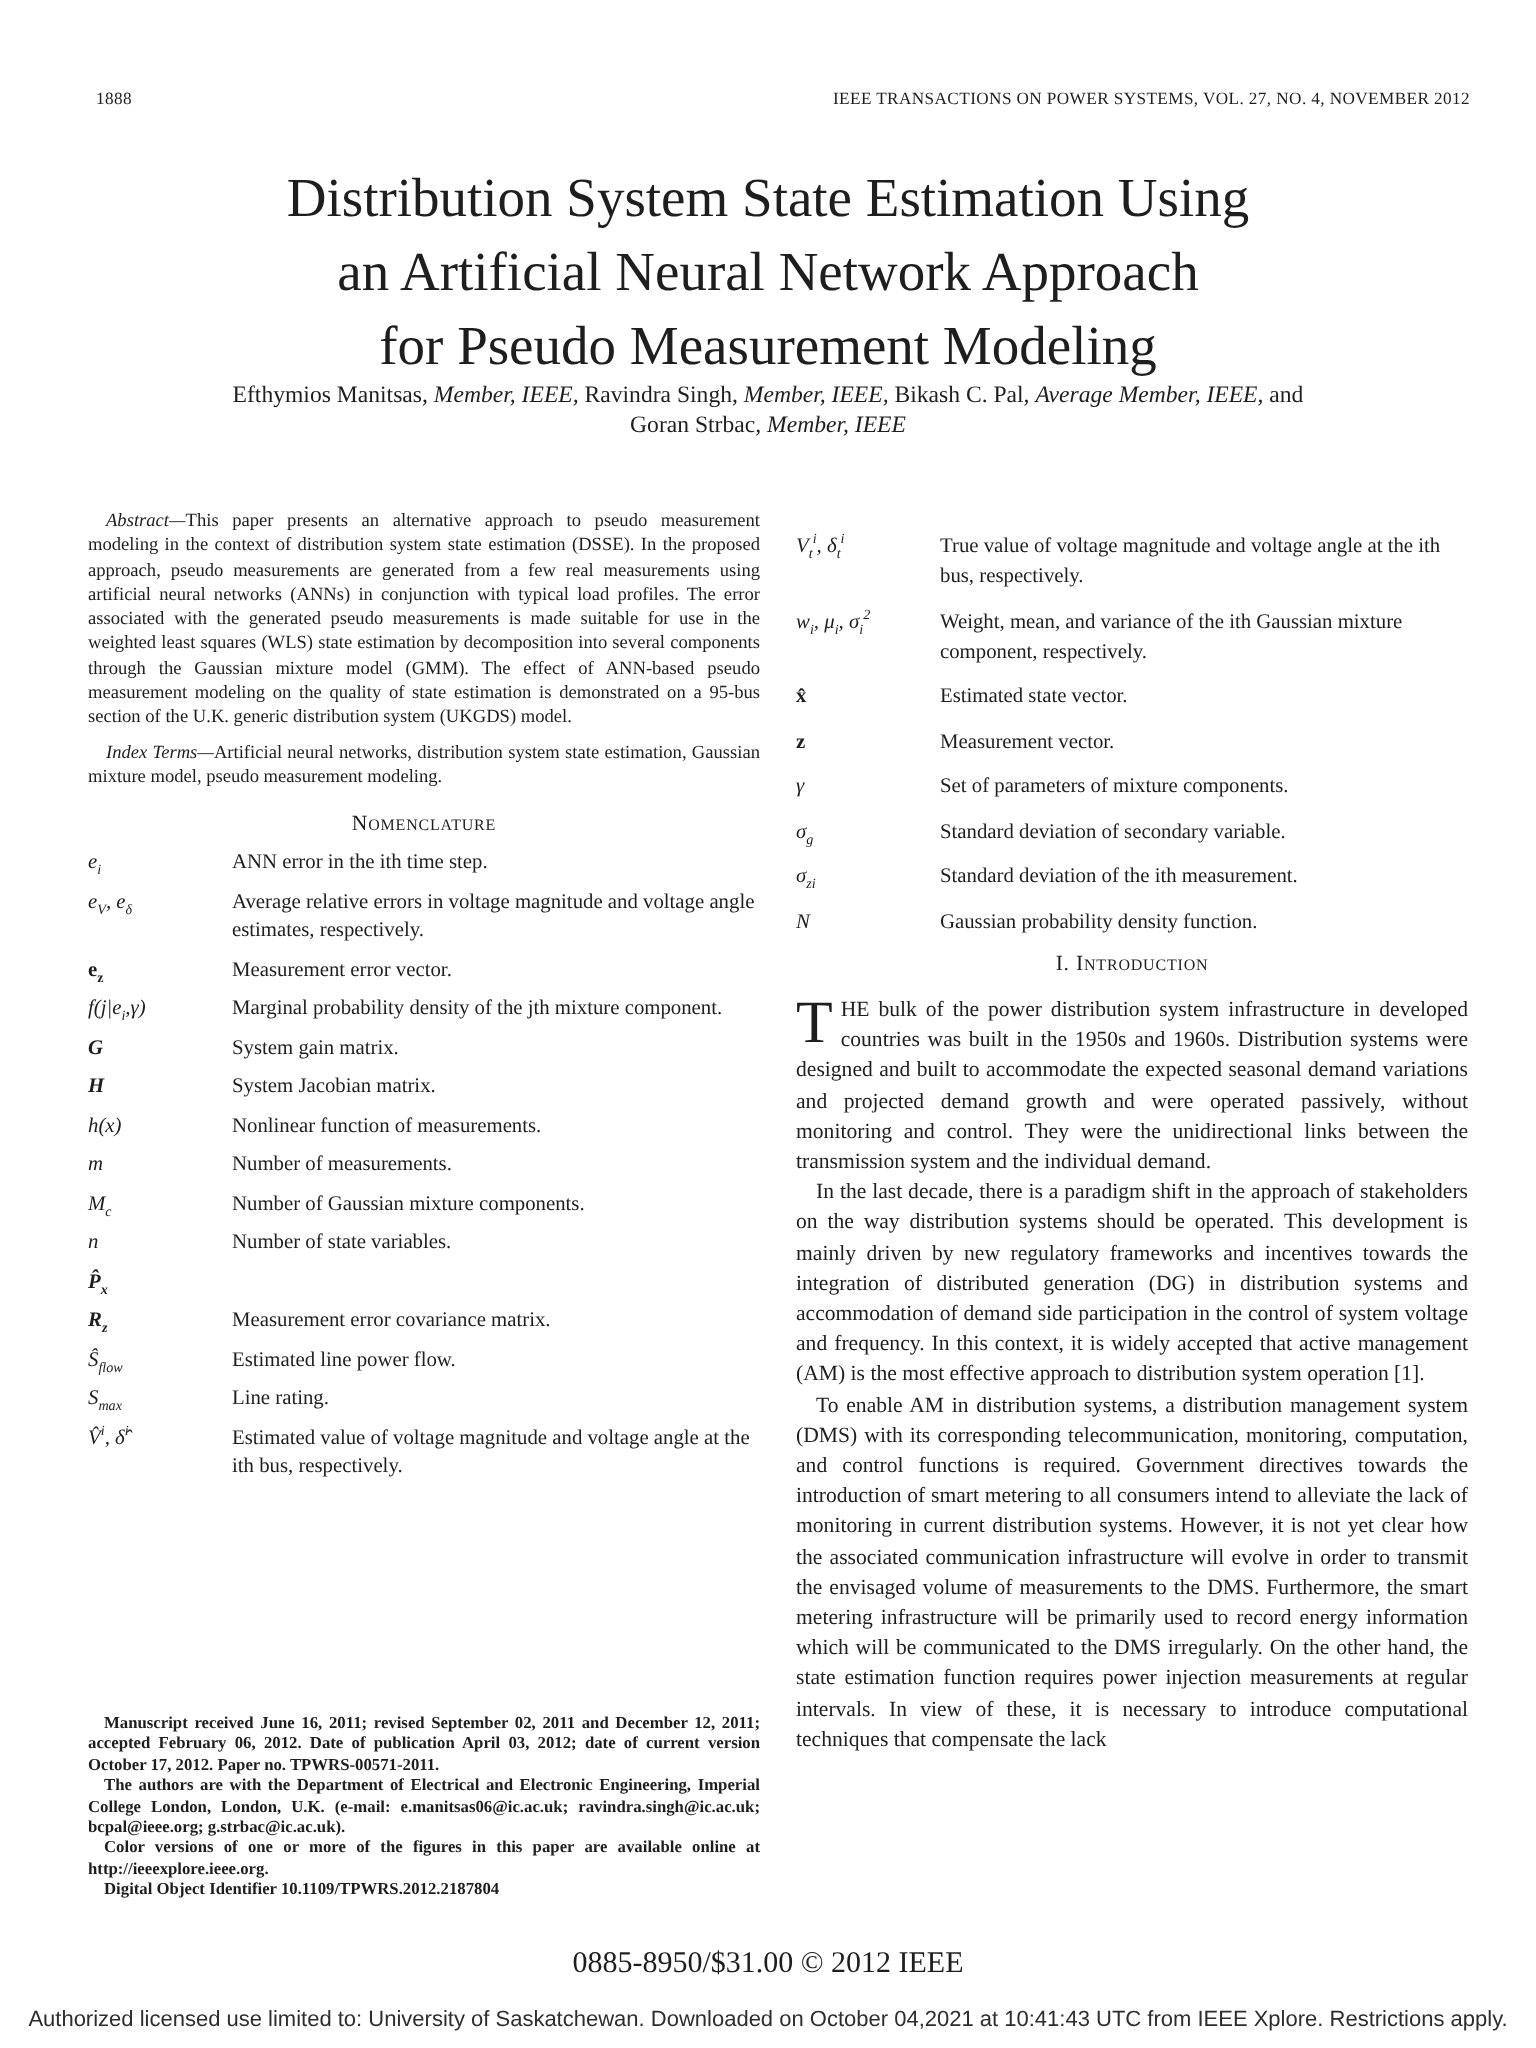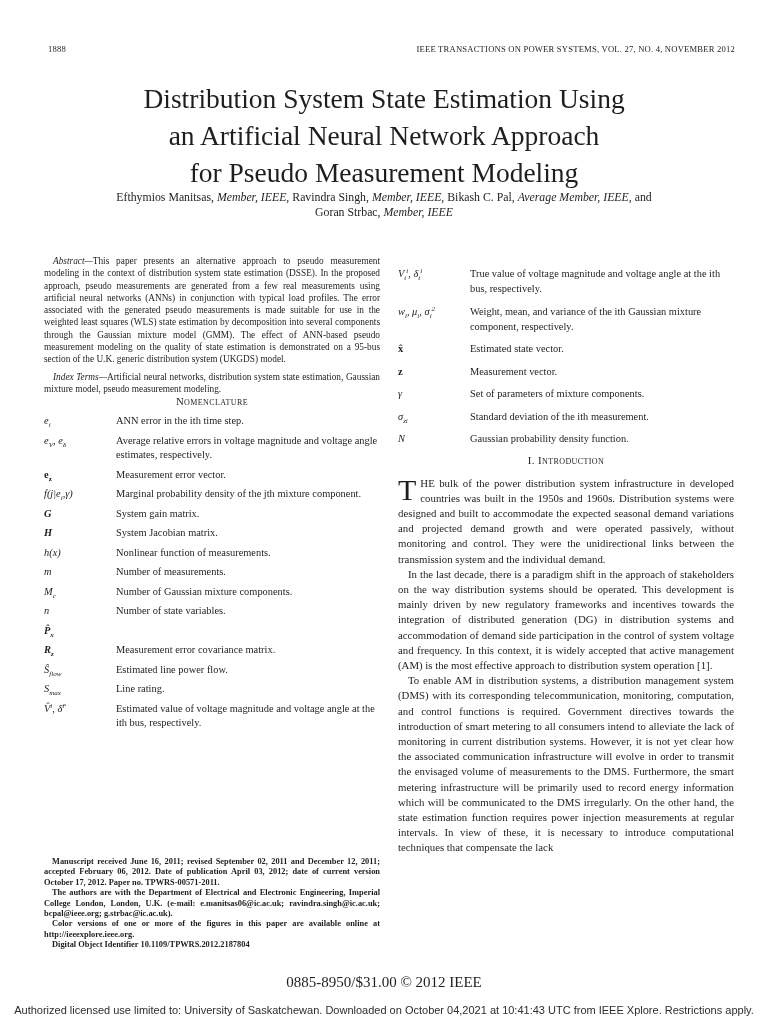--- a/index.html
+++ b/index.html
@@ -28,21 +28,21 @@
   .abstract, .index-terms {
     font-size:9.3px; line-height:12.3px; font-weight:normal;
     text-align:justify; margin:0; text-indent:9px;
   }
   .index-terms { margin-top:5px; }
   .lead-label { font-style:italic; }
   .nom-heading, .intro-head {
     text-align:center; font-variant:small-caps; font-weight:400;
     font-size:10.8px; letter-spacing:0.4px;
   }
-  .nom-heading { margin:0 0 7px; }
+  .nom-heading { margin:11px 0 7px; }
   .intro-head  { margin:5px 0 10px; }
   .nom-row { display:flex; font-size:10.4px; line-height:14.5px; margin-bottom:5px; }
   .nom-row.sp { margin-bottom:7.5px; line-height:15px; }
   .nom-sym { width:72px; flex:none; font-style:italic; }
   .nom-sym.b  { font-style:normal; font-weight:bold; }
   .nom-sym.bi { font-style:italic; font-weight:bold; }
   .nom-desc { flex:1; }
   sub, sup { font-size:68%; line-height:0; }
   .para {
     font-size:10.8px; line-height:15.2px; text-align:justify;
@@ -171,20 +171,24 @@
     </div>
     <div class="nom-row sp">
       <span class="nom-sym b">z</span>
       <span class="nom-desc">Measurement vector.</span>
     </div>
     <div class="nom-row sp">
       <span class="nom-sym">γ</span>
       <span class="nom-desc">Set of parameters of mixture components.</span>
     </div>
     <div class="nom-row sp">
+      <span class="nom-sym">σ<sub>g</sub></span>
+      <span class="nom-desc">Standard deviation of secondary variable.</span>
+    </div>
+    <div class="nom-row sp">
       <span class="nom-sym">σ<sub>zi</sub></span>
       <span class="nom-desc">Standard deviation of the ith measurement.</span>
     </div>
     <div class="nom-row sp">
       <span class="nom-sym">N</span>
       <span class="nom-desc">Gaussian probability density function.</span>
     </div>
 
     <div class="intro-head">I. Introduction</div>
 

